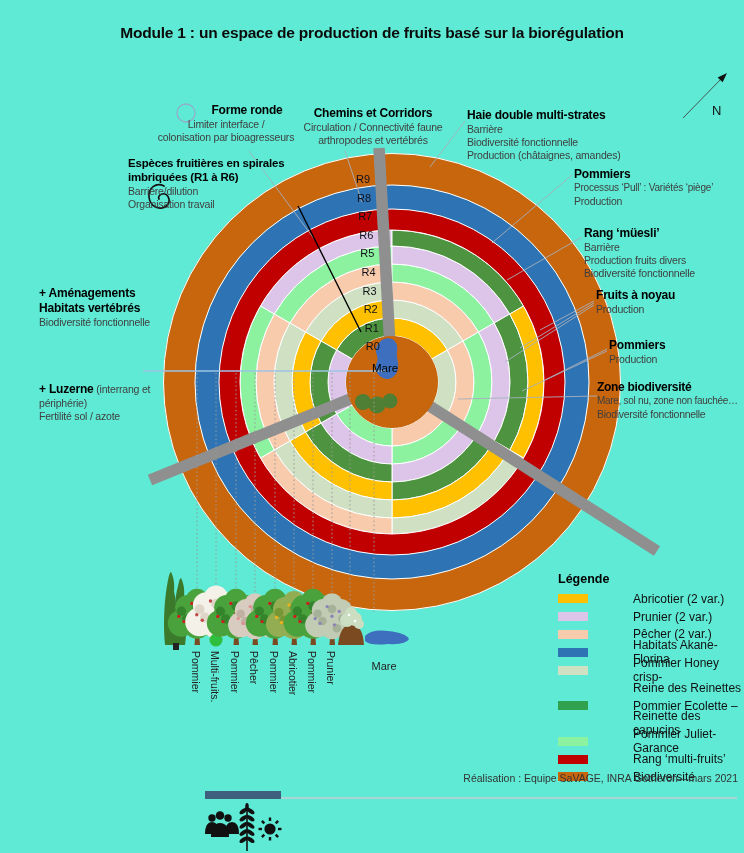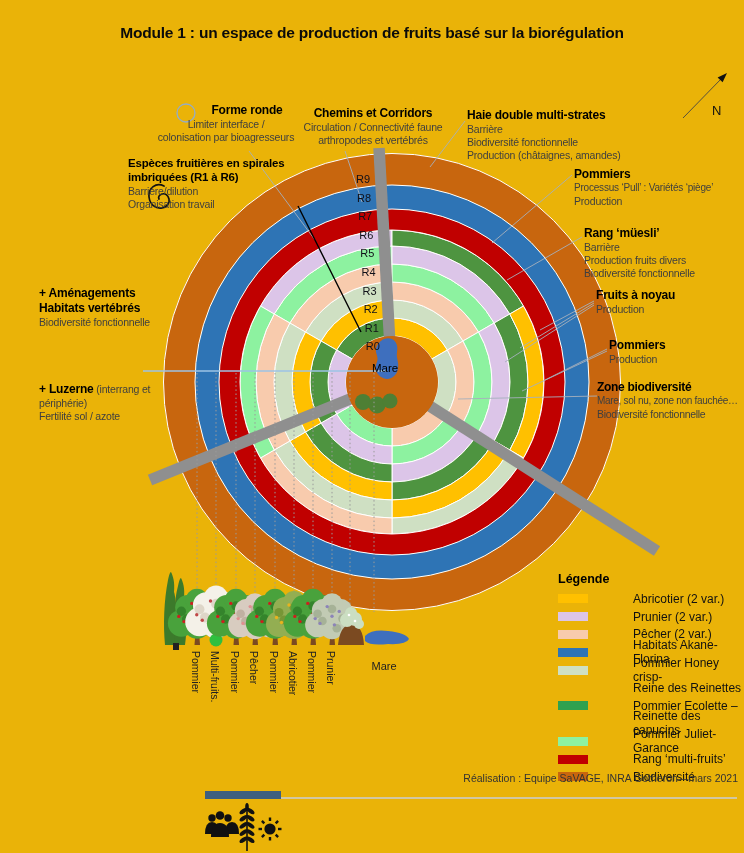--- a/index.html
+++ b/index.html
@@ -1,16 +1,16 @@
 <!DOCTYPE html>
 <html><head>
 <meta charset="utf-8">
 <style>
   html,body{margin:0;padding:0;background:#fff;font-family:"Liberation Sans",sans-serif;}
-  #stage{position:relative;width:744px;height:853px;background:#eab308;overflow:hidden;}
+  #stage{position:relative;width:744px;height:853px;background:#5eead4;overflow:hidden;}
   #art{position:absolute;left:0;top:0;z-index:1;}
   .title{position:absolute;left:0;right:0;top:24px;text-align:center;font-weight:bold;
          font-size:15.5px;color:#0b0b0b;z-index:2;letter-spacing:-0.2px;}
   .ann{position:absolute;font-size:10.5px;color:#3F3F3F;line-height:1.25;z-index:2;letter-spacing:-0.2px;}
   .ann .t{font-weight:bold;color:#000;font-size:12px;line-height:1.25;}
   .ann .ts{font-weight:bold;color:#000;font-size:11.5px;line-height:1.25;}
   .center{text-align:center;} .right{text-align:left;}
   .nowrap{white-space:nowrap;}
   .rlabel{position:absolute;width:28px;text-align:center;font-size:11px;color:#101018;z-index:2;}
   .vlabel{position:absolute;writing-mode:vertical-rl;font-size:10.5px;color:#222;height:90px;z-index:2;}

